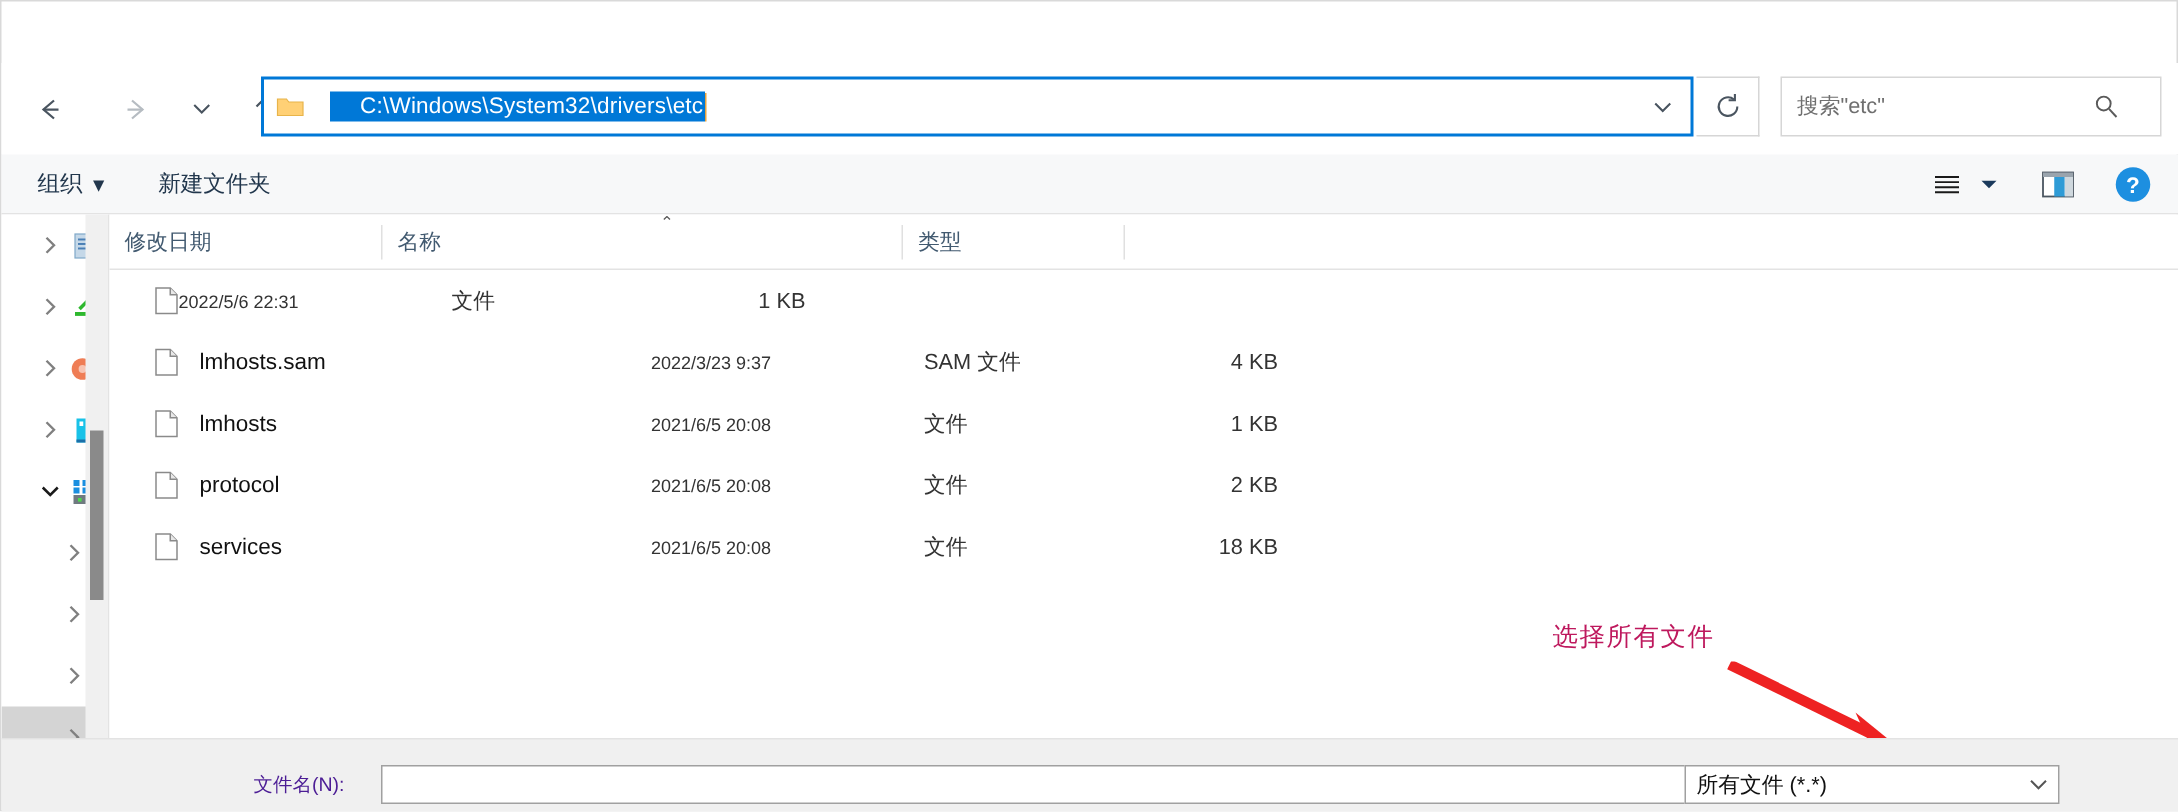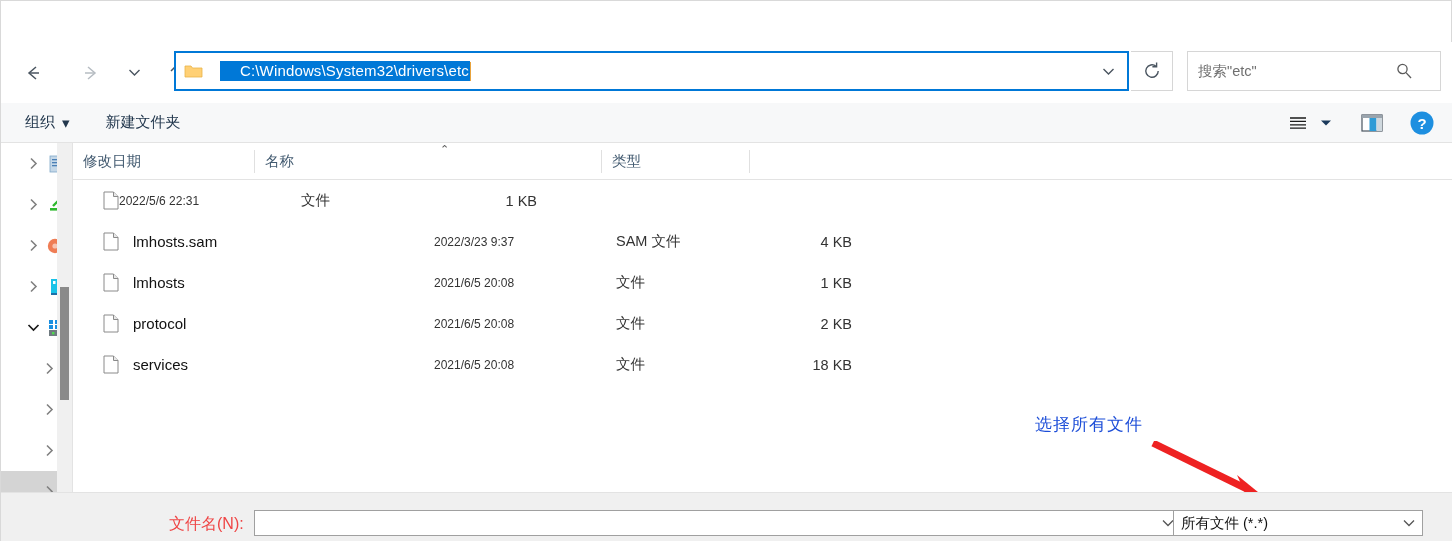--- a/index.html
+++ b/index.html
@@ -216,59 +216,59 @@
     width: 148px; font-size: 14.5px; color: #333;
   }
   .file-size {
     width: 100px; font-size: 14.5px; color: #333;
     text-align: right; padding-right: 12px;
   }
 
   
   #annot-text {
     position: absolute; left: 1034px; top: 412px;
-    font-size: 17px; color: #1d4ed8;
+    font-size: 17px; color: #be185d;
     letter-spacing: 1px;
     white-space: nowrap;
   }
   #annot-arrow {
     position: absolute; left: 1150px; top: 440px;
     width: 130px; height: 62px;
     pointer-events: none;
   }
 
   
   #bottombar {
     position: absolute; left: 0; top: 491px;
     width: 1452px; height: 50px;
     background: #f0f0f0;
     border-top: 1px solid #e3e3e3;
   }
   #filename-label {
     position: absolute; left: 168px; top: 513px;
-    font-size: 16px; color: #ef4444;
+    font-size: 13px; color: #4c1d95;
   }
   #filename-input {
     position: absolute; left: 253px; top: 509px;
     width: 926px; height: 26px;
     border: 1px solid #a0a0a0;
     background: #ffffff;
   }
   #filename-field {
     width: 890px; height: 22px; border: none; outline: none;
     margin: 1px 0 0 5px; background: transparent;
     font-family: "Liberation Sans", sans-serif;
     font-size: 14px; color: #111;
   }
   #filename-drop {
     position: absolute; right: 0; top: 0; width: 22px; height: 24px;
     display: flex; align-items: center; justify-content: center; cursor: pointer;
   }
   #filter-select {
-    position: absolute; left: 1172px; top: 509px;
+    position: absolute; left: 1122px; top: 509px;
     width: 250px; height: 26px;
     border: 1px solid #a0a0a0;
     background: #ffffff;
     display: flex; align-items: center;
     cursor: pointer;
   }
   #filter-label {
     margin-left: 7px; font-size: 14.5px; color: #111;
   }
   #filter-drop {

